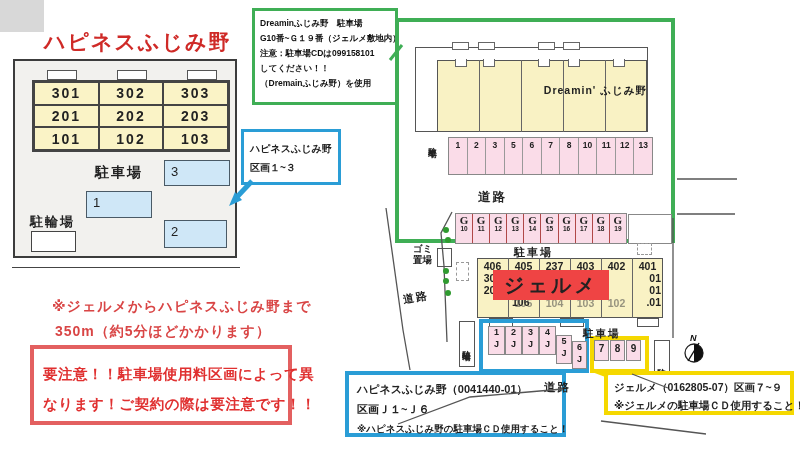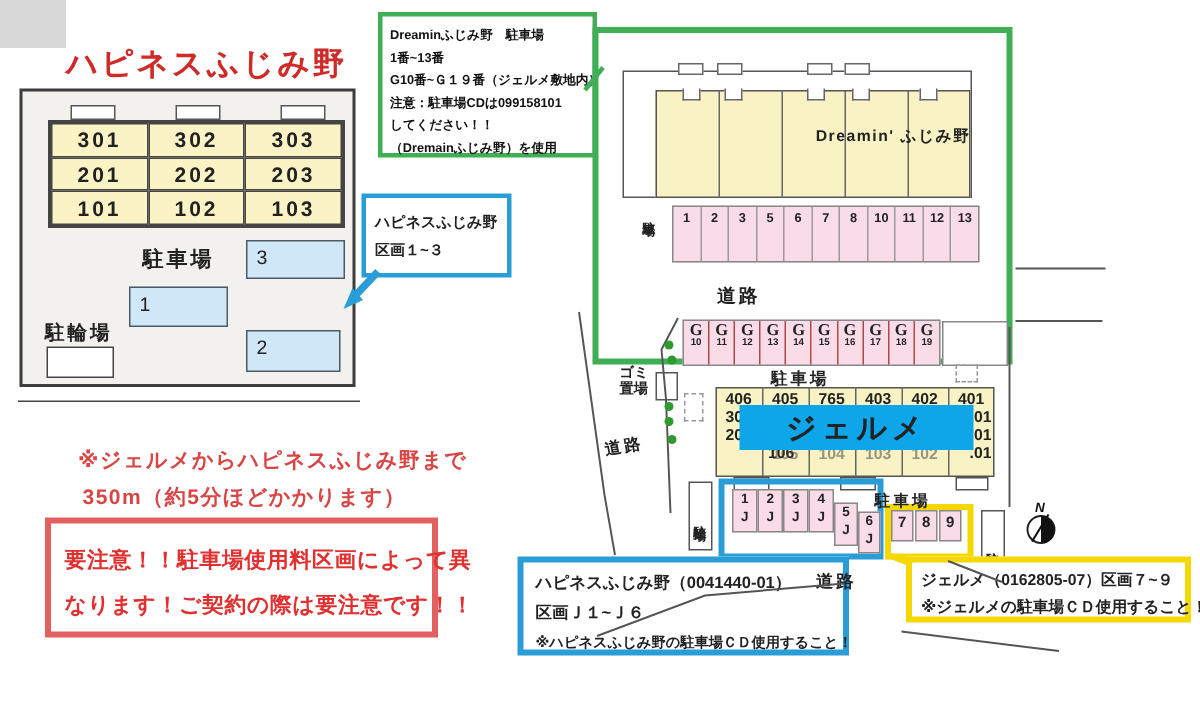--- a/index.html
+++ b/index.html
@@ -54,21 +54,21 @@
   .gempty{left:628px;top:214px;width:44px;height:30px;background:#fff;border:1px solid #888;}
   .trash{left:413px;top:243px;font-size:9.5px;font-weight:bold;line-height:11px;}
   .trashbox{left:437px;top:248px;width:15px;height:19px;background:#fff;border:1.2px solid #555;}
   .dashed1{left:456px;top:262px;width:13px;height:19px;border:1.5px dashed #999;}
   .dashed2{left:637px;top:243px;width:15px;height:12px;border:1.5px dashed #999;}
   .jerme{left:477px;top:258px;width:186px;height:60px;background:#f9f2c4;border:1.5px solid #555;}
   .jdiv{top:258px;width:0;height:60px;border-left:1.2px solid #666;}
   .jtoprow{left:477px;top:260px;width:186px;display:flex;}
   .jtoprow div{flex:1;text-align:center;font-size:10.5px;font-weight:600;}
   .jside{font-size:10.5px;font-weight:600;}
-  .joverlay{left:493px;top:270px;width:156px;height:30px;background:#0ea5e9;z-index:3;
+  .joverlay{left:493px;top:270px;width:116px;height:30px;background:#ef4444;z-index:3;
             display:flex;align-items:center;justify-content:center;}
   .jname{font-size:20px;font-weight:bold;letter-spacing:3px;}
   .jfaint{font-size:10.5px;font-weight:600;color:rgba(70,70,70,.55);z-index:2;}
   .minirect{background:#fff;border:1px solid #555;}
   .bikevert{background:#fff;border:1.5px solid #555;display:flex;align-items:center;justify-content:center;}
   .blueoutline{left:479px;top:319px;width:110px;height:54px;border:4px solid #2a9dd6;z-index:4;}
   .jspot{background:#fadce8;border:1px solid #888;text-align:center;line-height:1.3;z-index:5;}
   .jspot .n{font-size:9px;font-weight:600;}
   .jspot .l{font-size:9px;font-weight:bold;}
   .yellowoutline{left:590px;top:336px;width:59px;height:37px;border:4px solid #f5d800;z-index:4;}
@@ -115,21 +115,20 @@
 
   <div class="abs distline nw" style="left:52px;top:298px;">※ジェルメからハピネスふじみ野まで</div>
   <div class="abs distline nw" style="left:55px;top:323px;">350m（約5分ほどかかります）</div>
   <div class="abs warnbox">
     <div class="nw">要注意！！駐車場使用料区画によって異</div>
     <div class="nw">なります！ご契約の際は要注意です！！</div>
   </div>
 
   <div class="abs greennote">
     <div class="nw">Dreaminふじみ野　駐車場</div>
-    <div class="nw">1番~13番</div>
     <div class="nw">G10番~Ｇ１９番（ジェルメ敷地内）</div>
     <div class="nw">注意：駐車場CDは099158101</div>
     <div class="nw">してください！！</div>
     <div class="nw">（Dremainふじみ野）を使用</div>
   </div>
 
   <div class="abs bluenote">
     <div class="nw">ハピネスふじみ野</div>
     <div class="nw">区画１~３</div>
   </div>
@@ -225,21 +224,21 @@
   <div class="abs roadlbl nw" style="left:514px;top:245px;font-size:11px;">駐車場</div>
   <div class="abs jerme"></div>
   <div class="abs jdiv" style="left:508px;"></div>
   <div class="abs jdiv" style="left:539px;"></div>
   <div class="abs jdiv" style="left:570px;"></div>
   <div class="abs jdiv" style="left:601px;"></div>
   <div class="abs jdiv" style="left:632px;"></div>
   <div class="abs jtoprow">
     <div>406</div>
     <div>405</div>
-    <div>765</div>
+    <div>237</div>
     <div>403</div>
     <div>402</div>
     <div>401</div>
   </div>
   <div class="abs jside nw" style="left:477px;top:272px;width:31px;text-align:center;">306</div>
   <div class="abs jside nw" style="left:477px;top:284px;width:31px;text-align:center;">206</div>
   <div class="abs jside nw" style="left:477px;top:296px;width:31px;text-align:center;padding-left:35px;">106</div>
   <div class="abs jside nw" style="left:632px;top:272px;width:29px;text-align:right;">01</div>
   <div class="abs jside nw" style="left:632px;top:284px;width:29px;text-align:right;">01</div>
   <div class="abs jside nw" style="left:632px;top:296px;width:29px;text-align:right;">.01</div>

